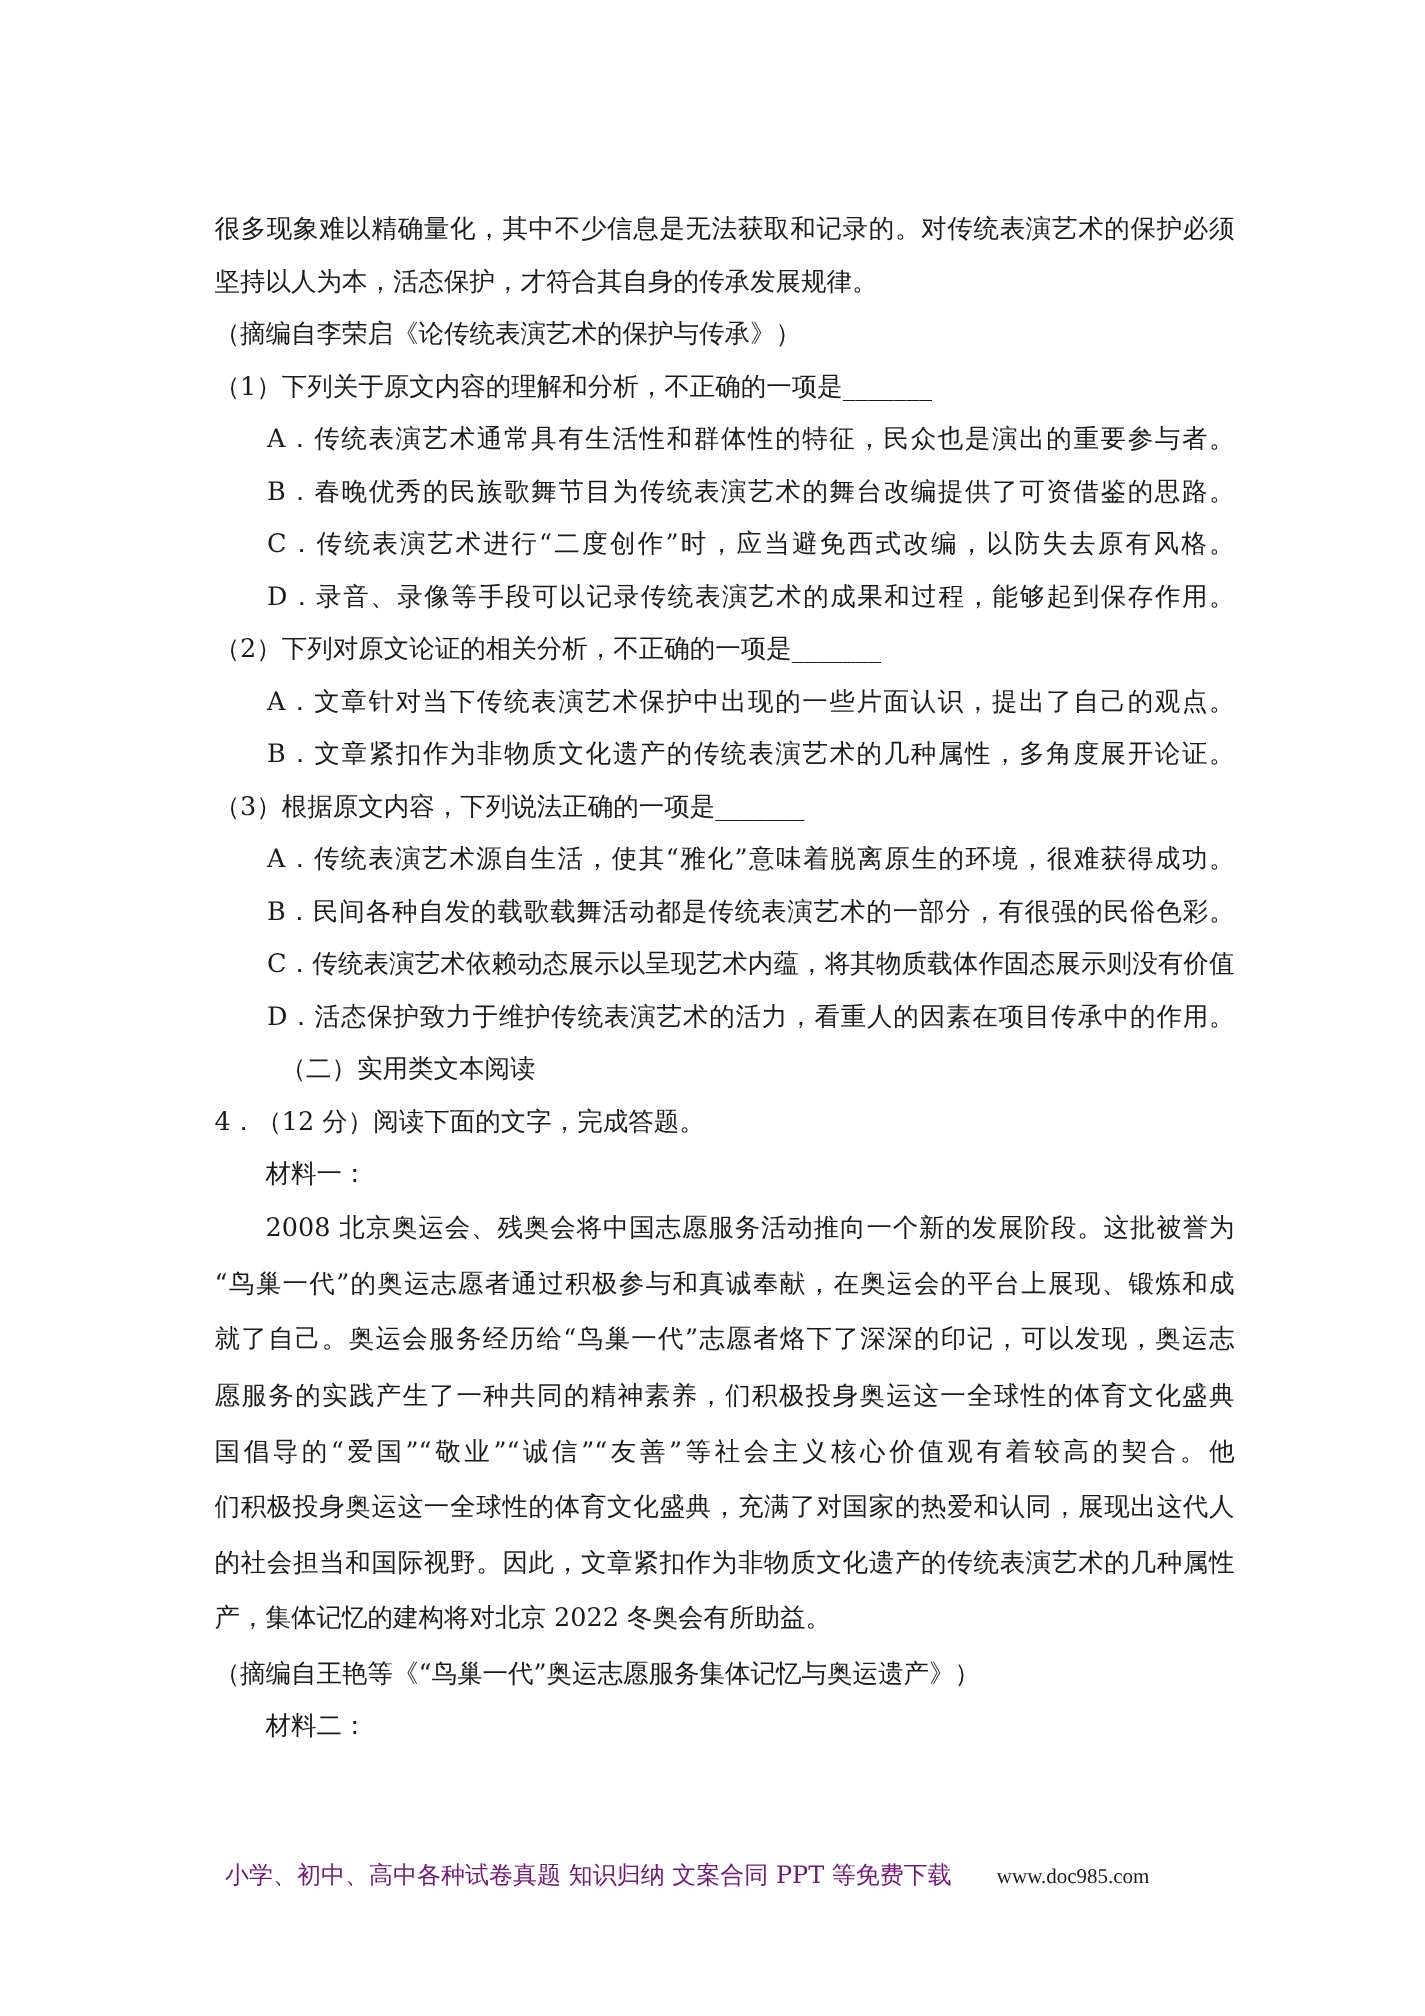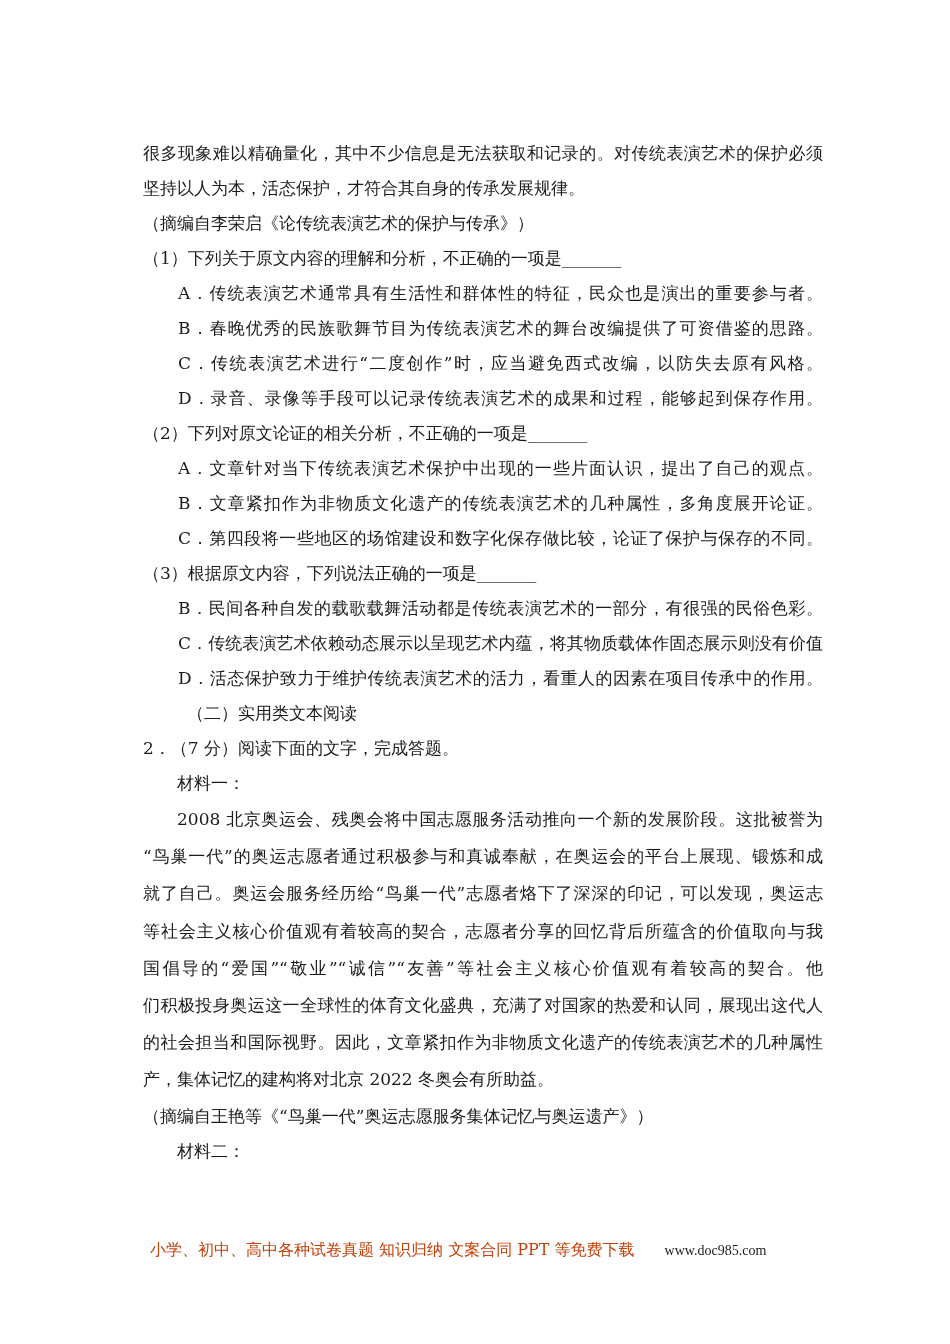--- a/index.html
+++ b/index.html
@@ -15,56 +15,56 @@
   .fill{text-align:justify;text-align-last:justify;}
   .right{text-align:left;}
   .opt{padding-left:35px;}
   .ind{text-indent:34px;}
   .ind-sm{text-indent:6px;margin-left:38px;}
   .blank{letter-spacing:0px;}
   .footer{
     position:absolute;left:150px;top:1240px;width:760px;
     display:flex;align-items:baseline;gap:30px;white-space:nowrap;
   }
-  .footer .f-cn{font-size:16px;color:#c2410c;}
+  .footer .f-cn{font-size:16px;color:#701a75;}
   .footer .f-url{font-size:14px;color:#1b1b1b;font-family:Liberation Serif, serif;}
 </style>
 </head>
 <body>
 
 <div class="content">
 
   <div class="ln fill">很多现象难以精确量化，其中不少信息是无法获取和记录的。对传统表演艺术的保护必须</div>
   <div class="ln">坚持以人为本，活态保护，才符合其自身的传承发展规律。</div>
   <div class="ln right">（摘编自李荣启《论传统表演艺术的保护与传承》）</div>
 
   <div class="ln"><span>（1）下列关于原文内容的理解和分析，不正确的一项是</span><span class="blank">_______</span></div>
   <div class="ln opt fill"><span>A．</span><span>传统表演艺术通常具有生活性和群体性的特征，民众也是演出的重要参与者。</span></div>
   <div class="ln opt fill"><span>B．</span><span>春晚优秀的民族歌舞节目为传统表演艺术的舞台改编提供了可资借鉴的思路。</span></div>
   <div class="ln opt fill"><span>C．</span><span>传统表演艺术进行“二度创作”时，应当避免西式改编，以防失去原有风格。</span></div>
   <div class="ln opt fill"><span>D．</span><span>录音、录像等手段可以记录传统表演艺术的成果和过程，能够起到保存作用。</span></div>
 
   <div class="ln"><span>（2）下列对原文论证的相关分析，不正确的一项是</span><span class="blank">_______</span></div>
   <div class="ln opt fill"><span>A．</span><span>文章针对当下传统表演艺术保护中出现的一些片面认识，提出了自己的观点。</span></div>
   <div class="ln opt fill"><span>B．</span><span>文章紧扣作为非物质文化遗产的传统表演艺术的几种属性，多角度展开论证。</span></div>
-  <div class="ln opt fill"><span>C．</span><span>第四段将一些地区的场馆建设和数字化保存做比较，论证了保护与保存的不同。</span></div>
 
   <div class="ln"><span>（3）根据原文内容，下列说法正确的一项是</span><span class="blank">_______</span></div>
+  <div class="ln opt fill"><span>A．</span><span>传统表演艺术源自生活，使其“雅化”意味着脱离原生的环境，很难获得成功。</span></div>
   <div class="ln opt fill"><span>B．</span><span>民间各种自发的载歌载舞活动都是传统表演艺术的一部分，有很强的民俗色彩。</span></div>
   <div class="ln opt fill"><span>C．</span><span>传统表演艺术依赖动态展示以呈现艺术内蕴，将其物质载体作固态展示则没有价值</span></div>
   <div class="ln opt fill"><span>D．</span><span>活态保护致力于维护传统表演艺术的活力，看重人的因素在项目传承中的作用。</span></div>
 
   <div class="ln ind-sm">（二）实用类文本阅读</div>
-  <div class="ln">2．（7 分）阅读下面的文字，完成答题。</div>
+  <div class="ln">4．（12 分）阅读下面的文字，完成答题。</div>
   <div class="ln ind">材料一：</div>
 
   <div class="pln ind fill">2008 北京奥运会、残奥会将中国志愿服务活动推向一个新的发展阶段。这批被誉为</div>
   <div class="pln fill">“鸟巢一代”的奥运志愿者通过积极参与和真诚奉献，在奥运会的平台上展现、锻炼和成</div>
   <div class="pln fill">就了自己。奥运会服务经历给“鸟巢一代”志愿者烙下了深深的印记，可以发现，奥运志</div>
-  <div class="pln fill">等社会主义核心价值观有着较高的契合，志愿者分享的回忆背后所蕴含的价值取向与我</div>
+  <div class="pln fill">愿服务的实践产生了一种共同的精神素养，们积极投身奥运这一全球性的体育文化盛典</div>
   <div class="pln fill">国倡导的“爱国”“敬业”“诚信”“友善”等社会主义核心价值观有着较高的契合。他</div>
   <div class="pln fill">们积极投身奥运这一全球性的体育文化盛典，充满了对国家的热爱和认同，展现出这代人</div>
   <div class="pln fill">的社会担当和国际视野。因此，文章紧扣作为非物质文化遗产的传统表演艺术的几种属性</div>
   <div class="pln">产，集体记忆的建构将对北京 2022 冬奥会有所助益。</div>
 
   <div class="ln right">（摘编自王艳等《“鸟巢一代”奥运志愿服务集体记忆与奥运遗产》）</div>
   <div class="ln ind">材料二：</div>
 
 </div>
 

